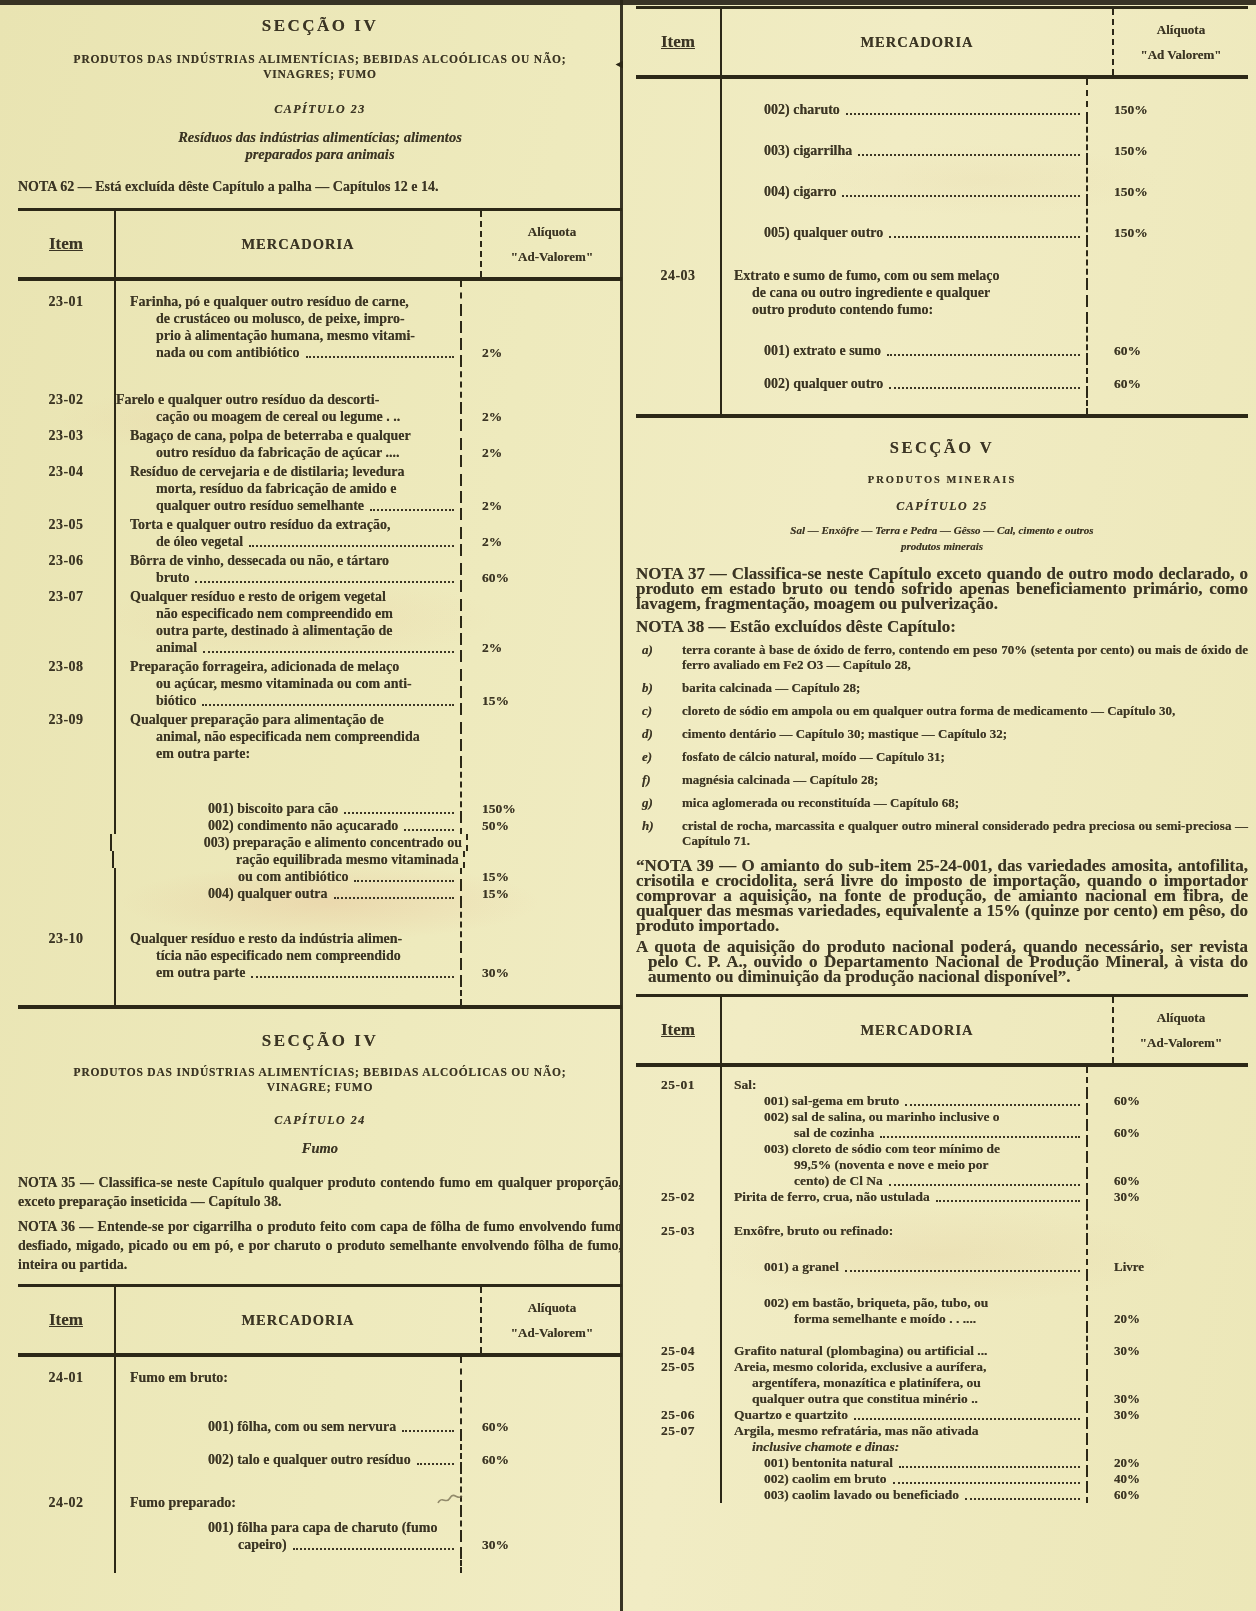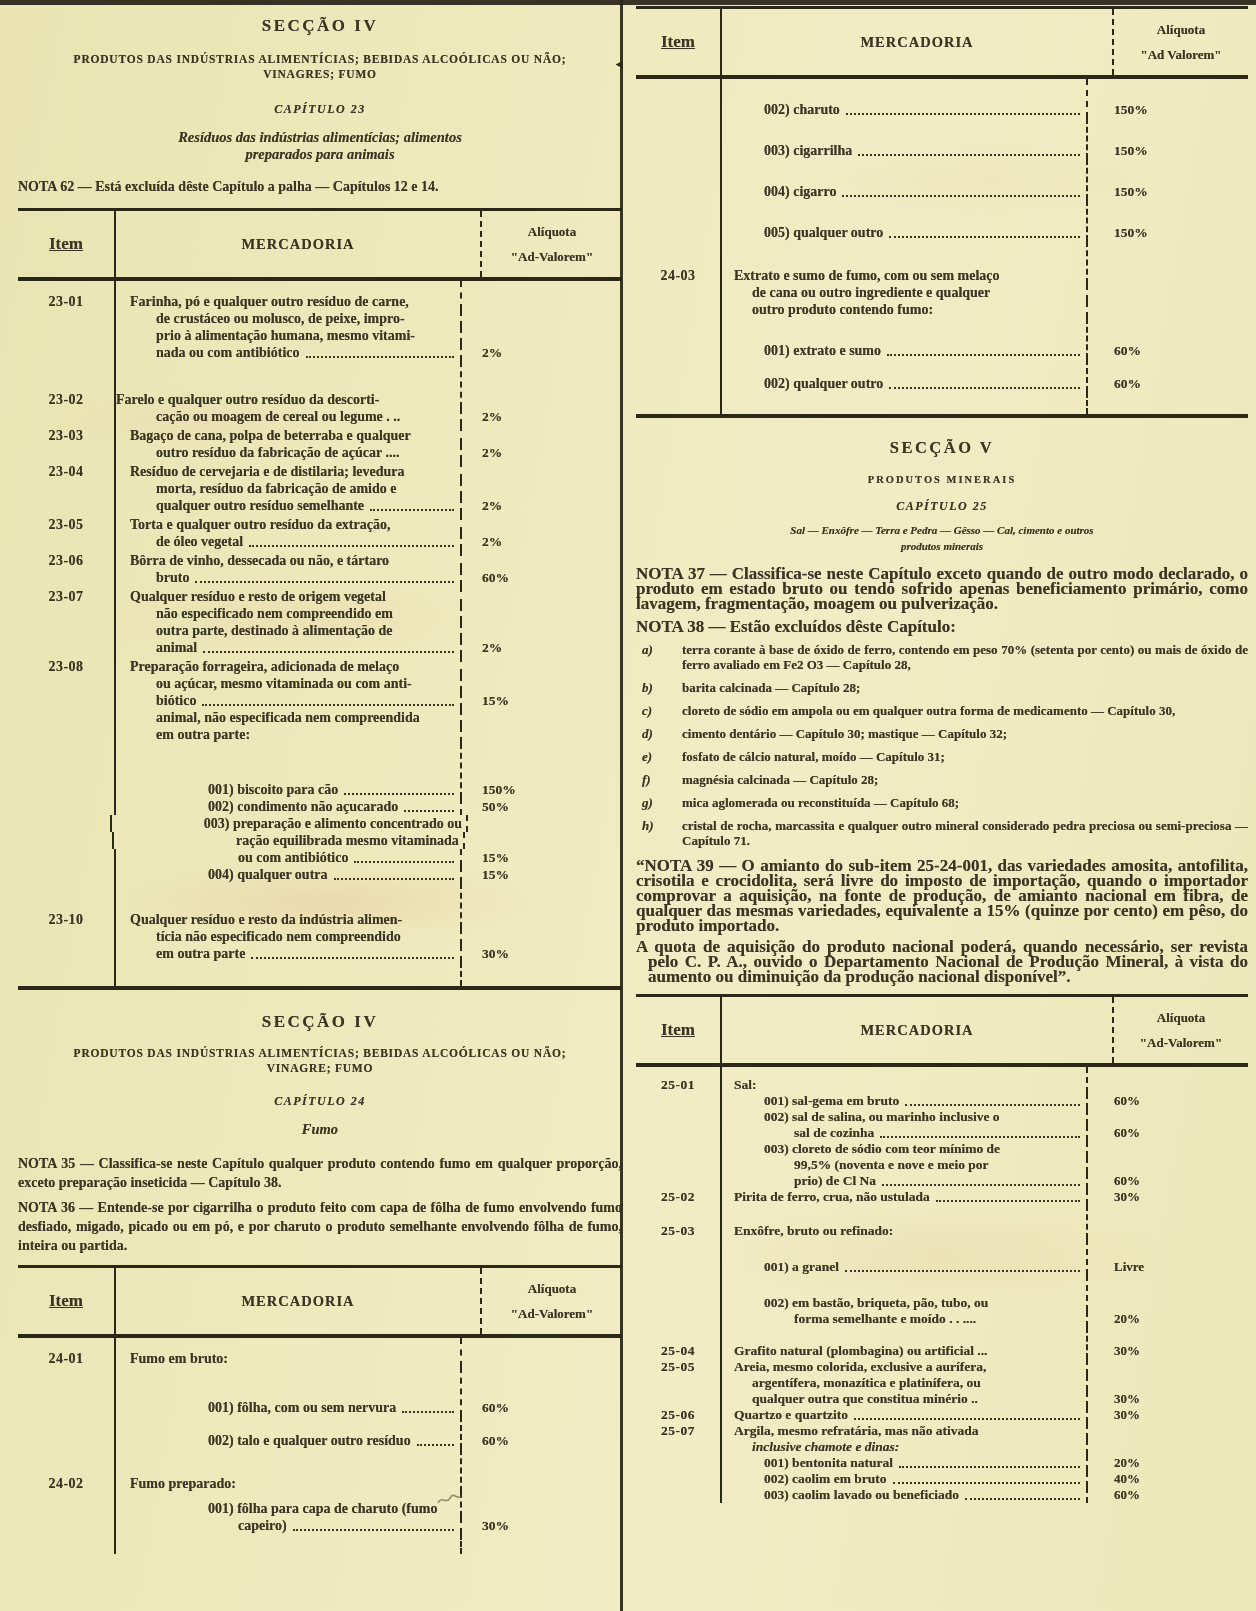--- a/index.html
+++ b/index.html
@@ -243,20 +243,27 @@
           <div class="tl-rate"><span></span></div>
         </div>
         <div class="tline">
           <div class="tl-item"><span></span></div>
           <div class="tl-merc">
             <span class="txt" style="padding-left: 40px;">biótico</span>
             <span class="leader"></span>
           </div>
           <div class="tl-rate"><span>15%</span></div>
         </div>
+        <div class="tline" style="--mt: 2px;">
+          <div class="tl-item"><span>23-09</span></div>
+          <div class="tl-merc">
+            <span class="txt" style="padding-left: 14px;">Qualquer preparação para alimentação de</span>
+          </div>
+          <div class="tl-rate"><span></span></div>
+        </div>
         <div class="tline">
           <div class="tl-item"><span></span></div>
           <div class="tl-merc">
             <span class="txt" style="padding-left: 40px;">animal, não especificada nem compreendida</span>
           </div>
           <div class="tl-rate"><span></span></div>
         </div>
         <div class="tline">
           <div class="tl-item"><span></span></div>
           <div class="tl-merc">
@@ -578,21 +585,21 @@
         <div class="tline">
           <div class="tl-item"><span></span></div>
           <div class="tl-merc">
             <span class="txt" style="padding-left: 72px;">99,5% (noventa e nove e meio por</span>
           </div>
           <div class="tl-rate"><span></span></div>
         </div>
         <div class="tline">
           <div class="tl-item"><span></span></div>
           <div class="tl-merc">
-            <span class="txt" style="padding-left: 72px;">prio) de Cl Na</span>
+            <span class="txt" style="padding-left: 72px;">cento) de Cl Na</span>
             <span class="leader"></span>
           </div>
           <div class="tl-rate"><span>60%</span></div>
         </div>
         <div class="tline">
           <div class="tl-item"><span>25-02</span></div>
           <div class="tl-merc">
             <span class="txt" style="padding-left: 12px;">Pirita de ferro, crua, não ustulada</span>
             <span class="leader"></span>
           </div>

